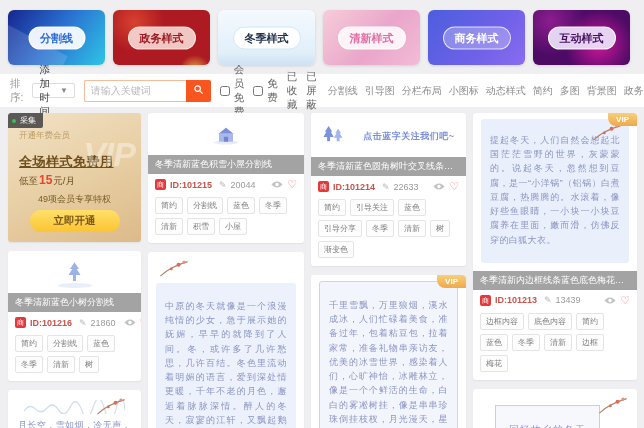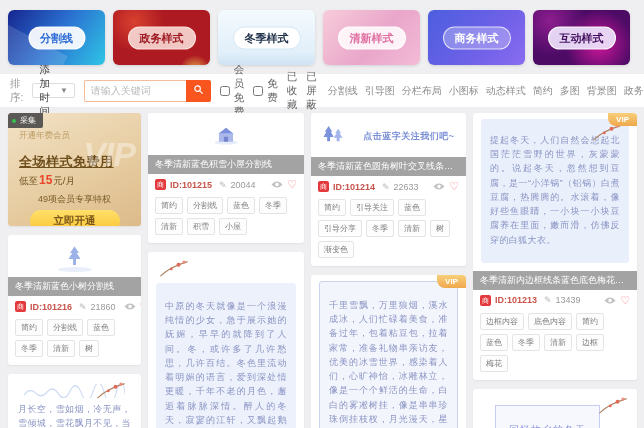--- a/index.html
+++ b/index.html
@@ -41,21 +41,21 @@
   .taglinks { display:flex; gap:7px; margin-left:2px; }
   .taglinks a { color:#8b8b8b; font-size:10px; text-decoration:none; cursor:pointer; white-space:nowrap; }
 
   
   .grid { display:flex; gap:7px; padding:6px 8px 0; align-items:flex-start; }
   .col { display:flex; flex-direction:column; gap:9px; flex:none; }
   .col1{width:133px;} .col2{width:156px;} .col3{width:155px;} .col4{width:164px;}
   .card { background:#fff; border-radius:3px; position:relative; overflow:hidden; box-shadow:0 1px 2px rgba(0,0,0,.06); cursor:pointer; }
 
   
-  .promo { height:113px; background:linear-gradient(155deg,#f2e2c6 0%,#e7cda2 55%,#dcba8a 100%); padding:9px 11px 0; }
+  .promo { height:129px; background:linear-gradient(155deg,#f2e2c6 0%,#e7cda2 55%,#dcba8a 100%); padding:9px 11px 0; }
   .corner { position:absolute; top:0; left:0; background:rgba(70,70,70,.88); color:#fff; font-size:8px; padding:2px 7px 2px 12px; border-radius:2px 0 2px 0; }
   .corner::before { content:""; position:absolute; left:4px; top:50%; transform:translateY(-50%); width:4px; height:4px; border-radius:50%; background:#35c24d; }
   .p-sub { color:#bb9c64; font-size:8.5px; margin-top:8px; }
   .p-title { color:#6e4f1d; font-size:13px; font-weight:bold; margin-top:11px; letter-spacing:.5px;text-decoration:underline; }
   .p-price { color:#6e4f1d; font-size:9.5px; margin-top:2px; }
   .p-num { color:#e8452a; font-weight:bold; font-size:12px; padding:0 1px; }
   .p-mark { position:absolute; right:6px; top:22px; font-size:34px; font-weight:bold; font-style:italic; color:rgba(255,255,255,.38); letter-spacing:-1px; }
   .p-perks { text-align:center; color:#7a5c28; font-size:9px; margin-top:5px; }
   .p-btn { margin:4px auto 0; width:90px; text-align:center; background:linear-gradient(180deg,#ffe06a,#fbc432); color:#7a551a; font-size:10.5px; font-weight:bold; padding:4px 0; border-radius:12px; }
 

